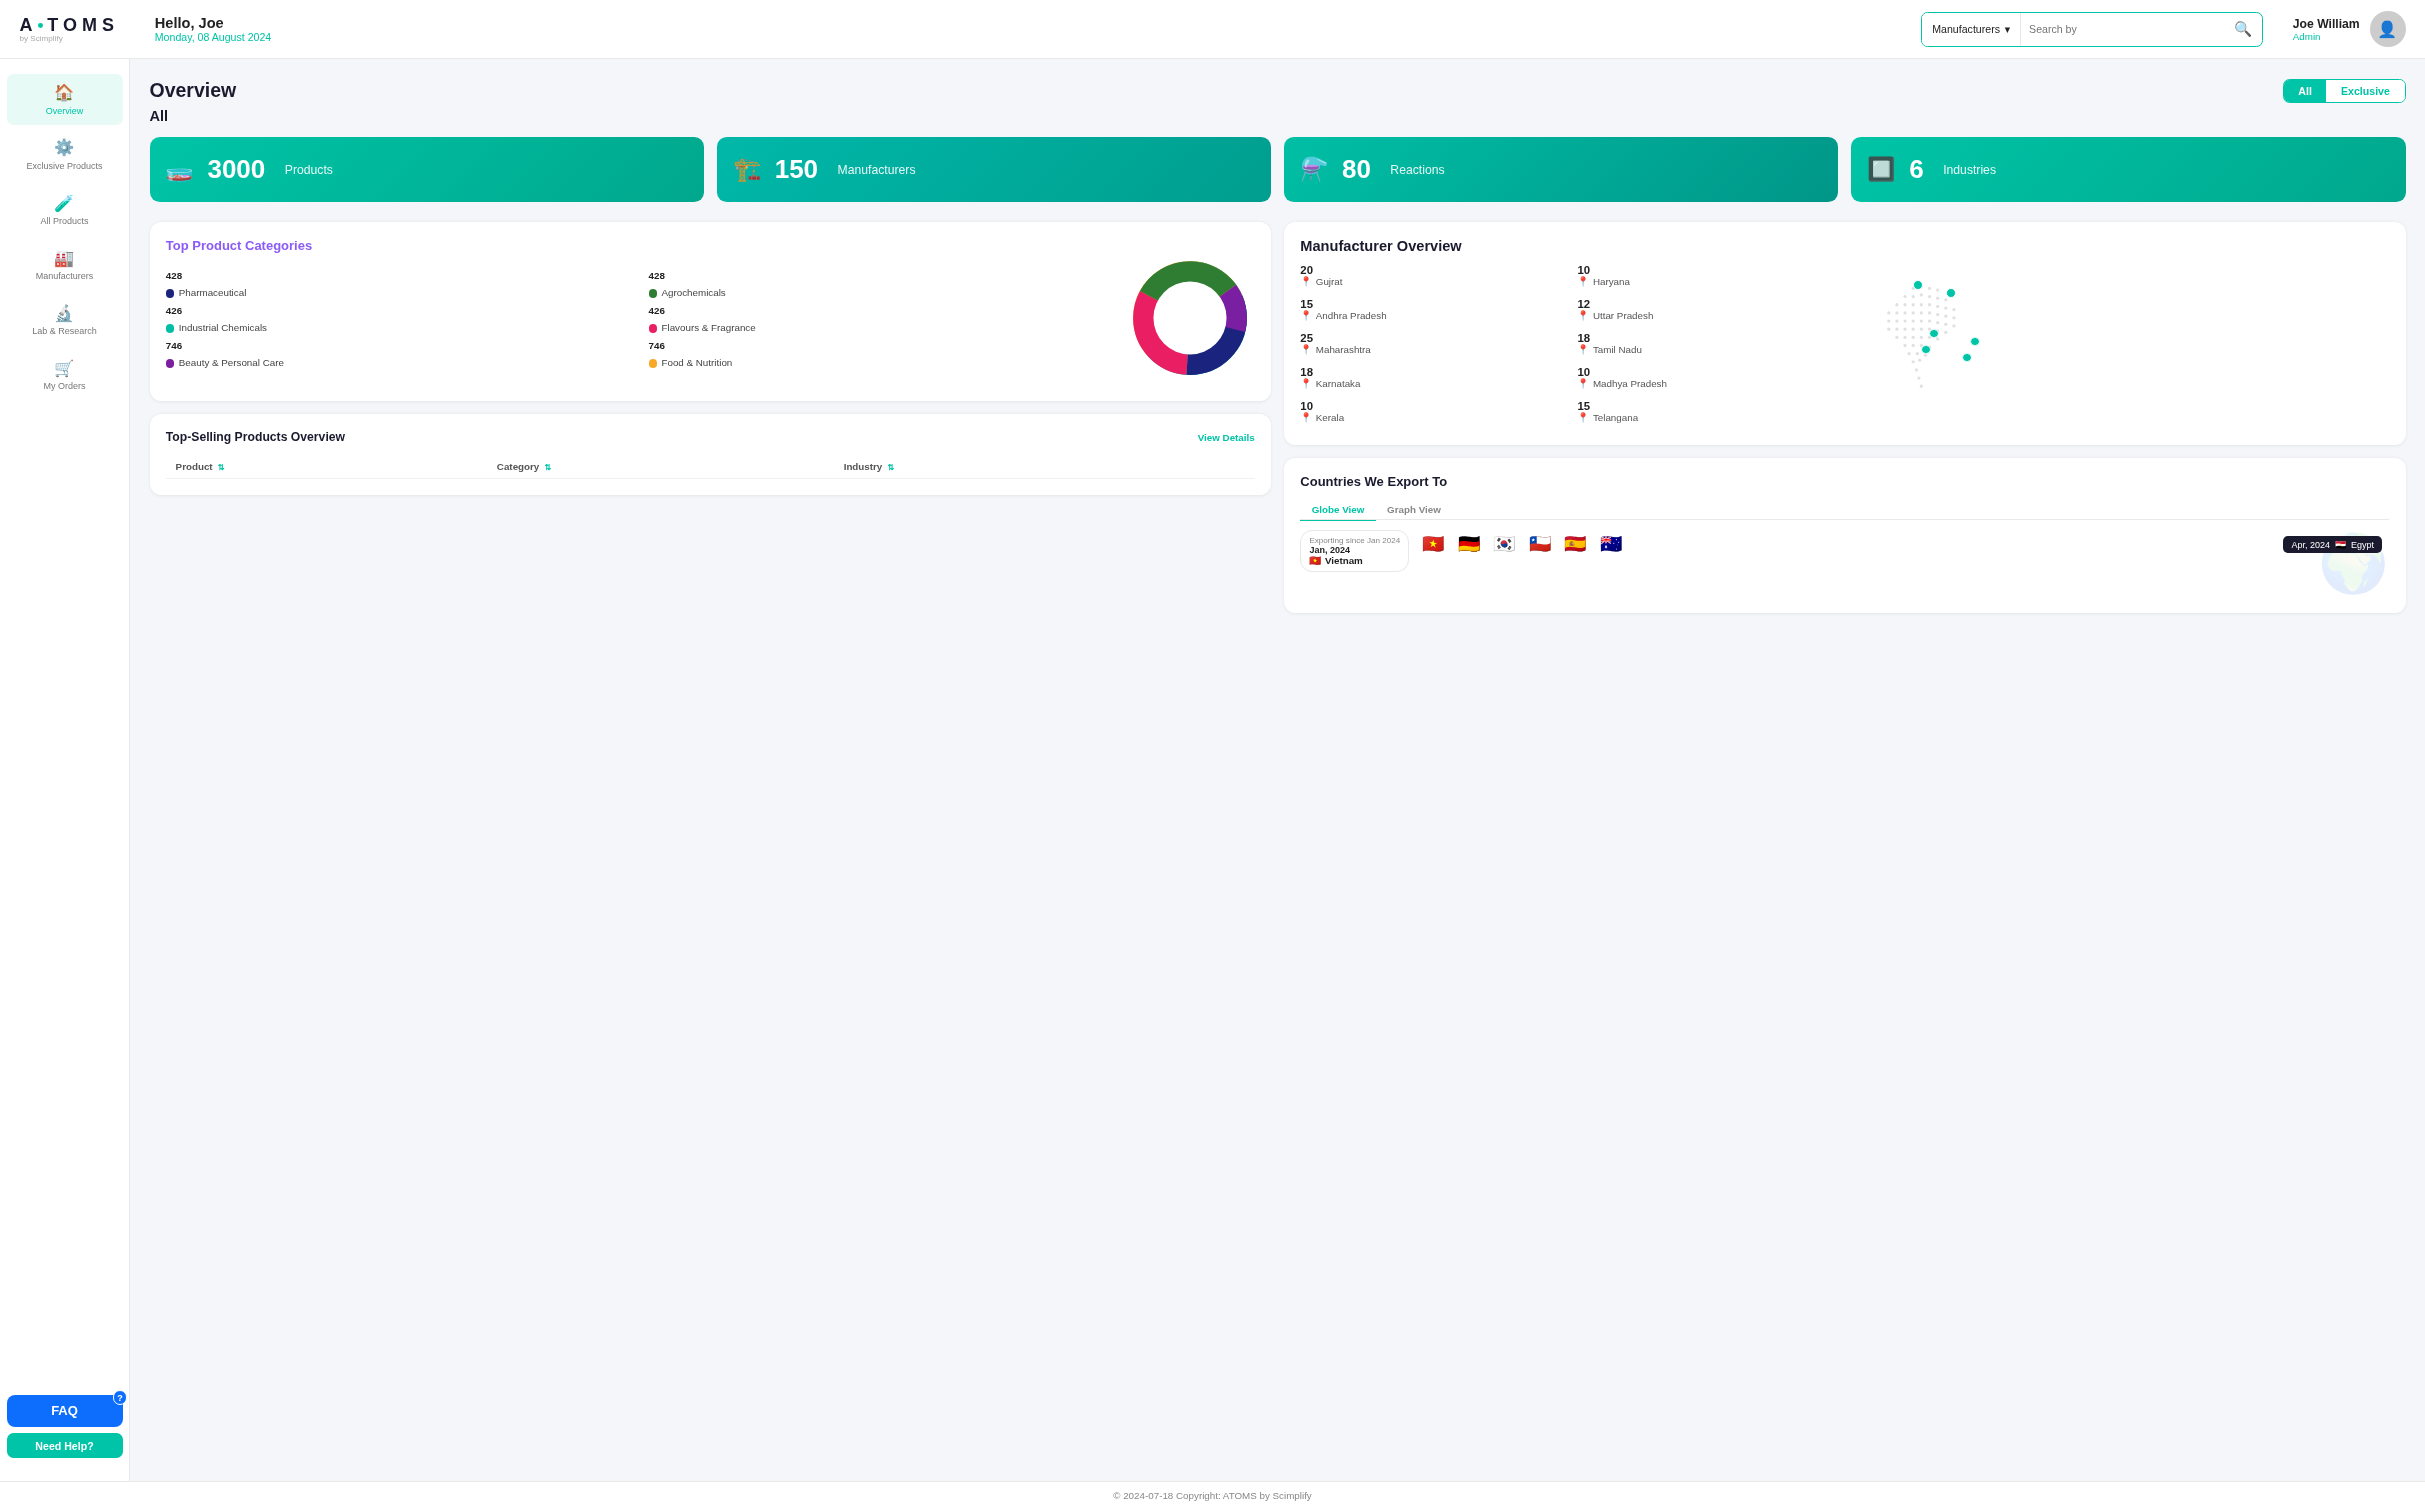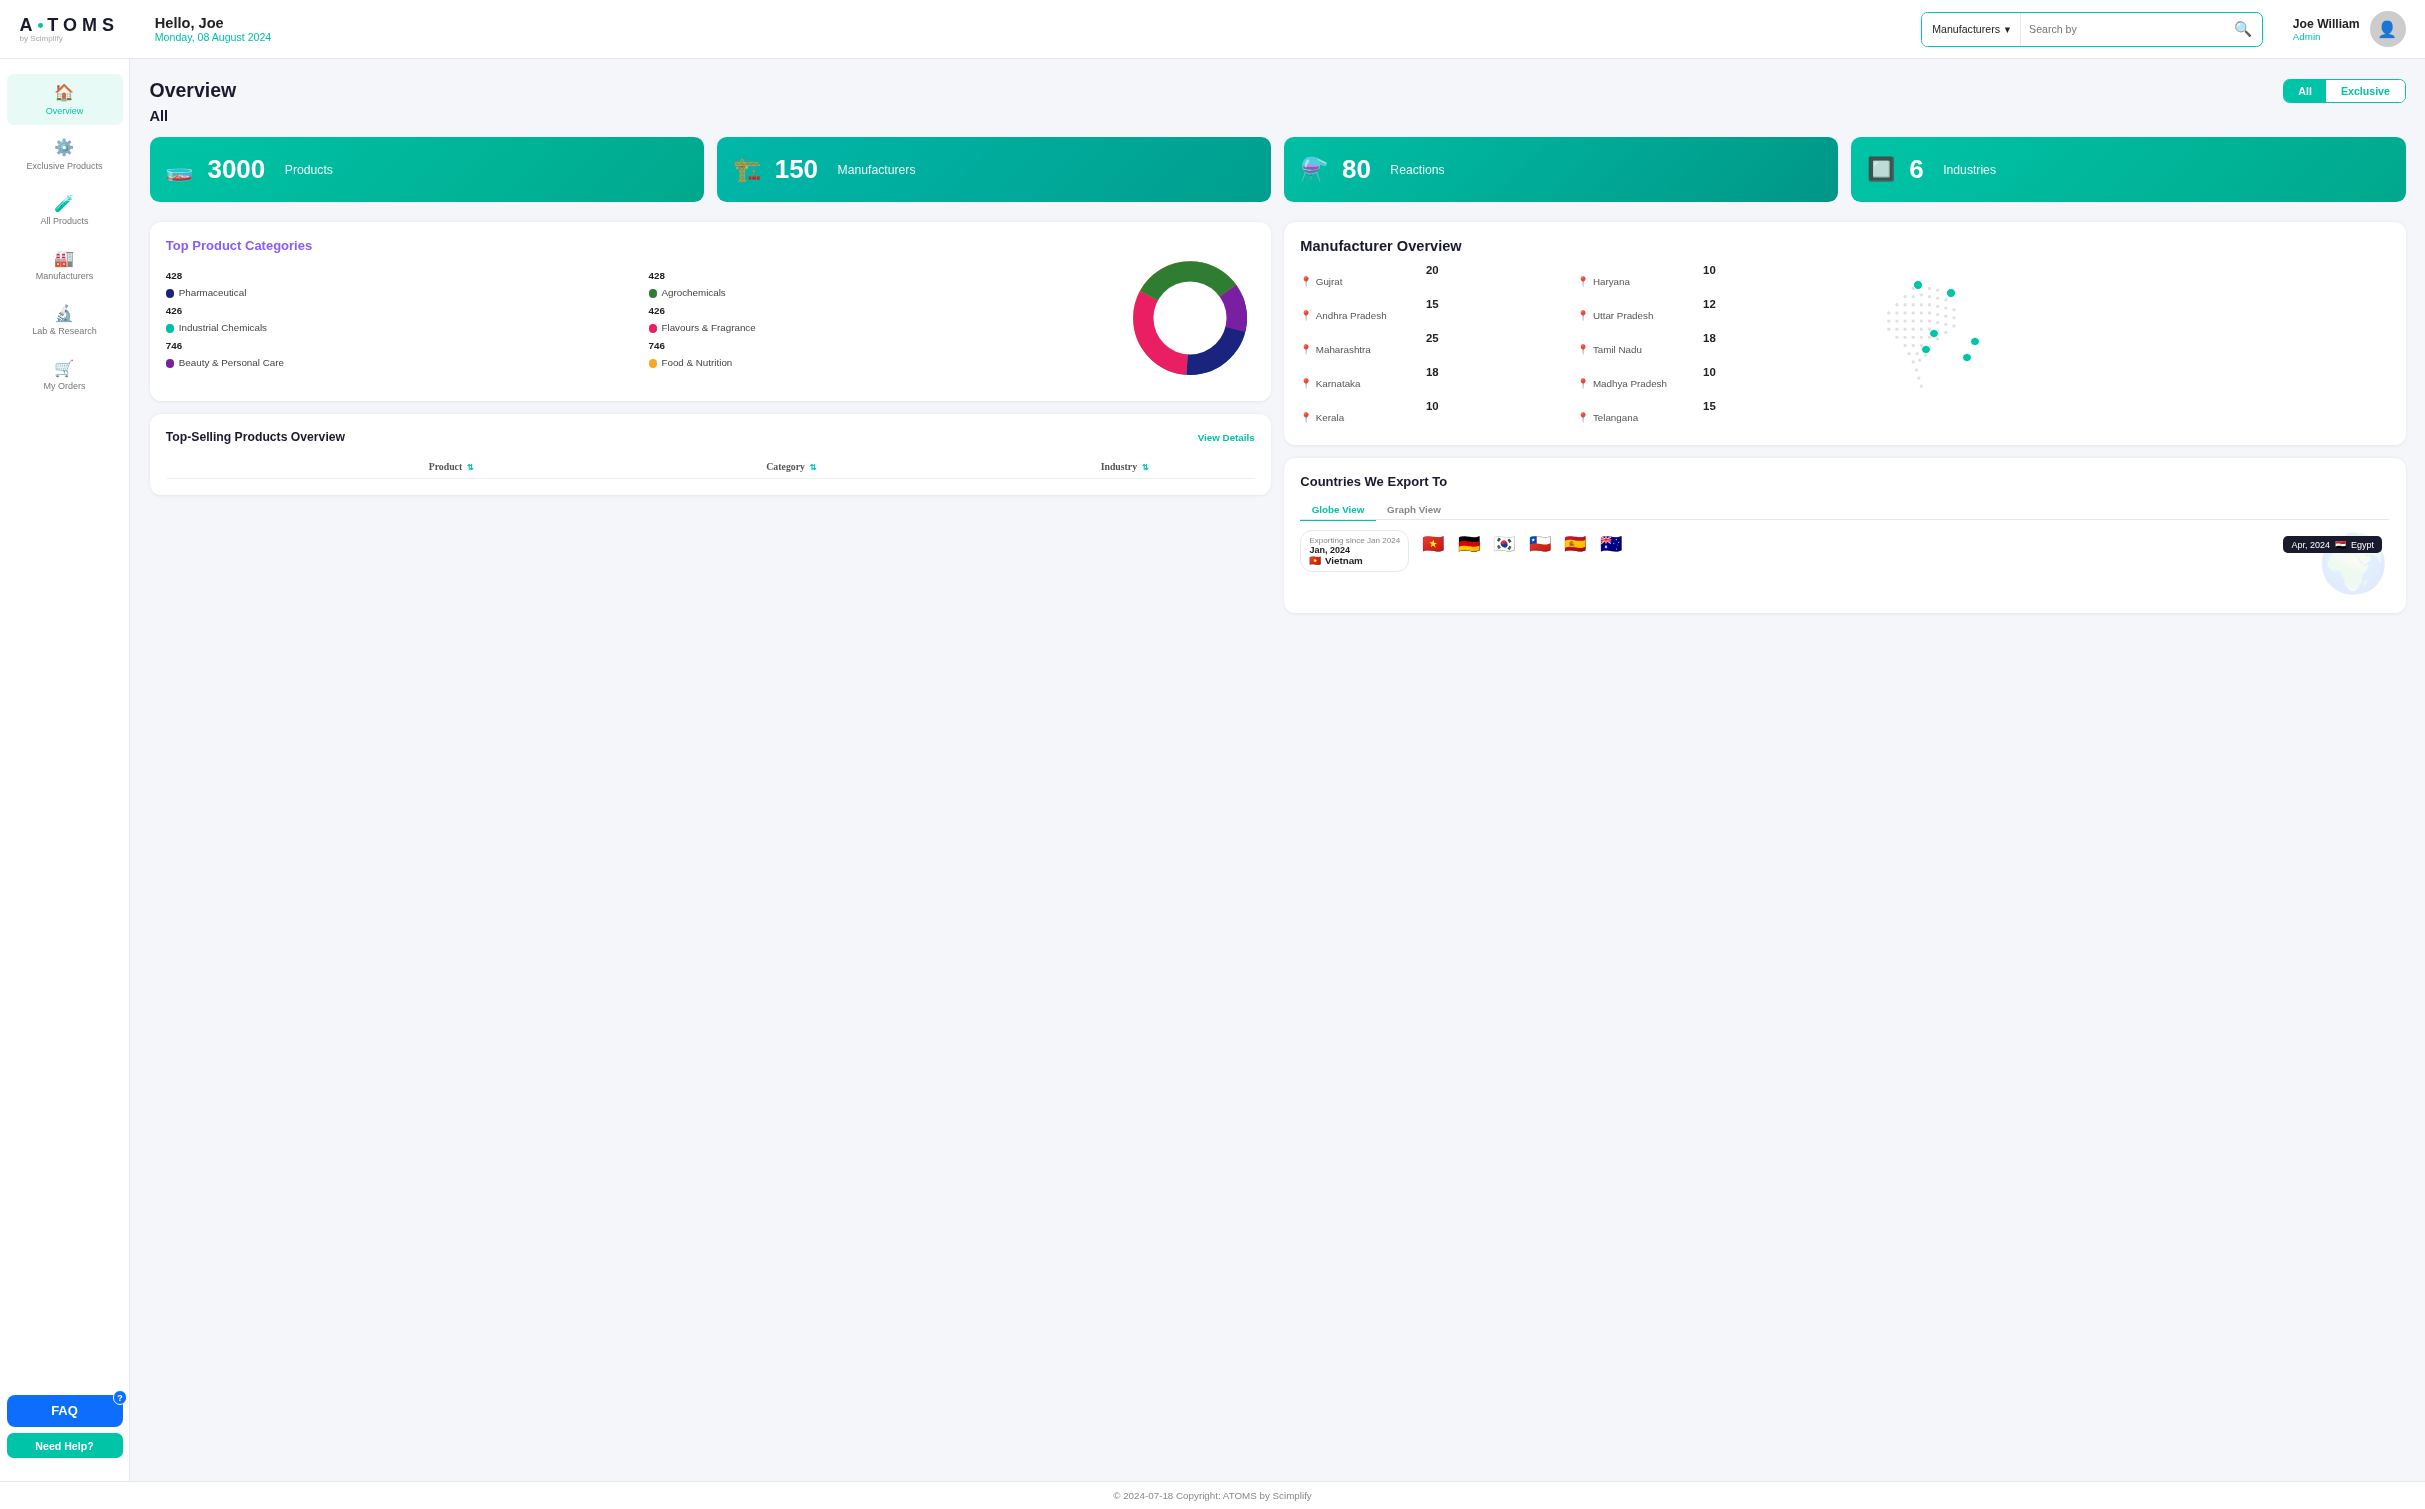--- a/index.html
+++ b/index.html
@@ -73,32 +73,32 @@
     .legend-item { display: flex; align-items: flex-start; gap: 4.9px; }
     .legend-dot { width: 8.1px; height: 8.1px; border-radius: 50%; flex-shrink: 0; margin-top: 2.4px; }
     .legend-text { font-size: 9.8px; color: #444; }
     .legend-num { font-size: 9.8px; font-weight: 700; color: #222; }
 
     
     .donut-wrap { flex-shrink: 0; }
 
     
     .mfr-title { font-size: 14.6px; font-weight: 700; color: #1a1a2e; margin-bottom: 9.8px; }
-    .mfr-grid { display: grid; grid-template-columns: 1fr 1fr; gap: 4.9px 13px; text-align: center; }
+    .mfr-grid { display: grid; grid-template-columns: 1fr 1fr; gap: 4.9px 13px; }
     .mfr-item { display: flex; flex-direction: column; }
     .mfr-count { font-size: 11.4px; font-weight: 700; color: #222; }
     .mfr-name { display: flex; align-items: center; gap: 3.3px; font-size: 9.8px; color: #555; }
     .pin-icon { color: #00c4a7; font-size: 9.8px; }
 
     
     .ts-header { display: flex; justify-content: space-between; align-items: center; margin-bottom: 9.8px; }
     .ts-title { font-size: 12.2px; font-weight: 700; color: #1a1a2e; }
     .view-link { color: #00c4a7; font-size: 9.8px; font-weight: 700; cursor: pointer; }
     table { width: 100%; border-collapse: collapse; }
-    th { font-size: 9.8px; font-weight: 600; color: #555; padding: 6.5px 9.8px; text-align: right; border-bottom: 0.8px solid #f0f0f0; font-family: Liberation Serif, serif; }
+    th { font-size: 9.8px; font-weight: 600; color: #555; padding: 6.5px 9.8px; text-align: left; border-bottom: 0.8px solid #f0f0f0; }
     td { font-size: 9.8px; color: #444; padding: 6.5px 9.8px; border-bottom: 0.8px solid #f5f5f5; }
     .sort-icon { font-size: 8.1px; color: #00c4a7; margin-left: 2.4px; }
     .detail-btn { background: none; border: none; color: #00c4a7; font-size: 13px; cursor: pointer; }
 
     
     .countries-card { background: #fff; border-radius: 11.4px; padding: 16.3px; box-shadow: 0 0.8px 3.3px rgba(0,0,0,0.07); }
     .countries-title { font-size: 13px; font-weight: 700; color: #1a1a2e; margin-bottom: 9.8px; }
     .tab-row { display: flex; gap: 0; border-bottom: 1.6px solid #e8e8e8; margin-bottom: 9.8px; }
     .tab-btn { padding: 4.9px 11.4px; font-size: 9.8px; font-weight: 600; cursor: pointer; border: none; background: none; color: #888; border-bottom: 1.6px solid transparent; margin-bottom: -1.6px; }
     .tab-btn.active { color: #00c4a7; border-bottom: 1.6px solid #00c4a7; }

